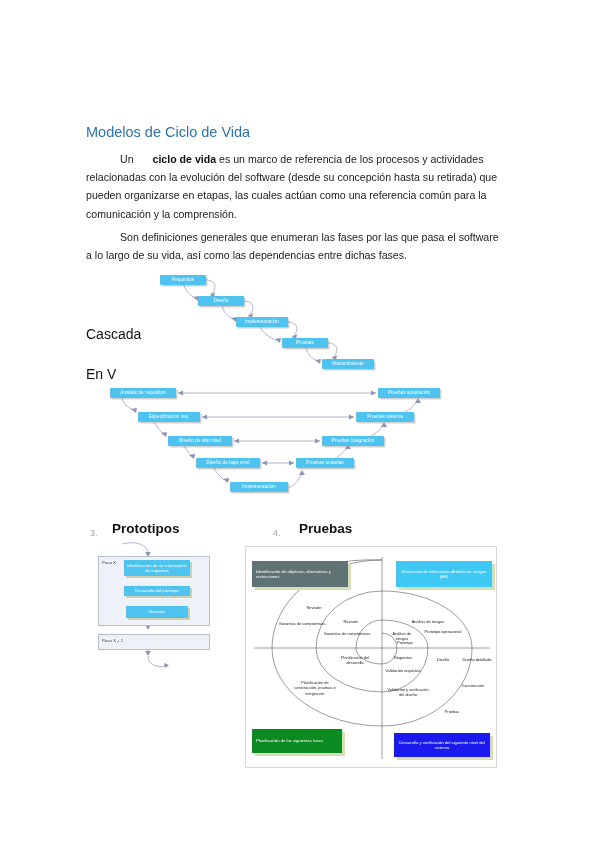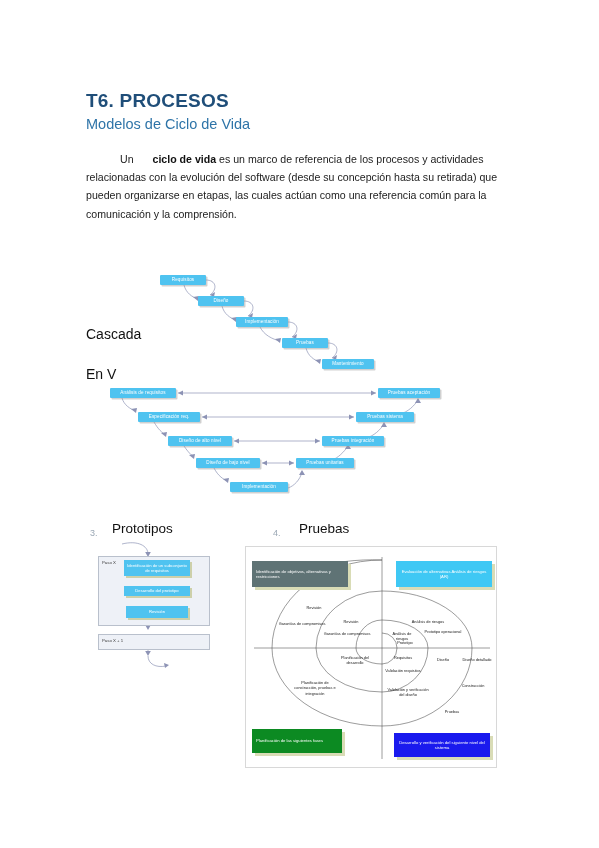--- a/index.html
+++ b/index.html
@@ -13,42 +13,42 @@
   }
   .page { position: absolute; inset: 0; background:#fff; }
 
   
   .doc-title {
     position: absolute; left: 86px; top: 90px;
     font-size: 19px; font-weight: bold; color: #1F4E79;
     letter-spacing: 0.2px;
   }
   .doc-subtitle {
-    position: absolute; left: 86px; top: 116px;
+    position: absolute; left: 86px; top: 124px;
     font-size: 14.5px; font-weight: normal; color: #2E74A8;
   }
   .para {
     position: absolute; left: 86px; width: 416px;
     font-size: 10.6px; color: #222; line-height: 1.72;
     text-align: left;
   }
   .para .indent { display: inline-block; width: 34px; }
   .para b { font-weight: bold; color: #111; margin-left: 16px; }
   #para1 { top: 150px; }
   #para2 { top: 228px; }
 
   
   .sec-label {
     position: absolute; font-size: 14px; color: #111;
     font-family: "Liberation Sans", sans-serif;
   }
   .num-label {
     position: absolute; font-size: 9px; color: #9aa7b4;
   }
-  .sec-label-bold { font-weight: normal; font-size: 13.5px; }
+  .sec-label-bold { font-weight: bold; font-size: 13.5px; }
 
   
   .fbox {
     position: absolute;
     background: #4FC3F0;
     color: #ffffff;
     font-size: 4.6px;
     display: flex; align-items: center; justify-content: center;
     text-align: center;
     border-radius: 1px;
@@ -97,27 +97,29 @@
     line-height: 1.35; text-align: center;
   }
   svg.spiral-art { position: absolute; left:0; top:0; }
   svg.spiral-art path, svg.spiral-art line { fill:none; stroke:#4a4a4a; stroke-width:0.55; }
 </style>
 </head>
 <body>
 
 <div class="page">
 
-  <div class="doc-title">T6. PROCESOS</div>
   <div class="doc-subtitle">Modelos de Ciclo de Vida</div>
 
   <div class="para" id="para1">
     <span class="indent"></span><span>Un </span><b>ciclo de vida</b><span> es un marco de referencia de los procesos y actividades relacionadas con la evolución del software (desde su concepción hasta su retirada) que pueden organizarse en etapas, las cuales actúan como una referencia común para la comunicación y la comprensión.</span>
   </div>
 
+  <div class="para" id="para2">
+    <span class="indent"></span><span>Son definiciones generales que enumeran las fases por las que pasa el software a lo largo de su vida, así como las dependencias entre dichas fases.</span>
+  </div>
 
   <div class="sec-label" style="left:86px; top:278px;margin-top:48px;">Cascada</div>
 
   <div id="cascada-wrap">
     <svg class="conn" width="250" height="100" viewBox="0 0 250 100">
       <path d="M 46,5 C 56,5 58,14 50,20"></path>
         <polygon class="ah" points="50,20 55,17 54,22"></polygon>
       <path d="M 24,10 C 26,18 32,22 38,24"></path>
         <polygon class="ah" points="38,26 33,22 39,21"></polygon>
       <path d="M 84,26 C 94,26 96,35 88,41"></path>

